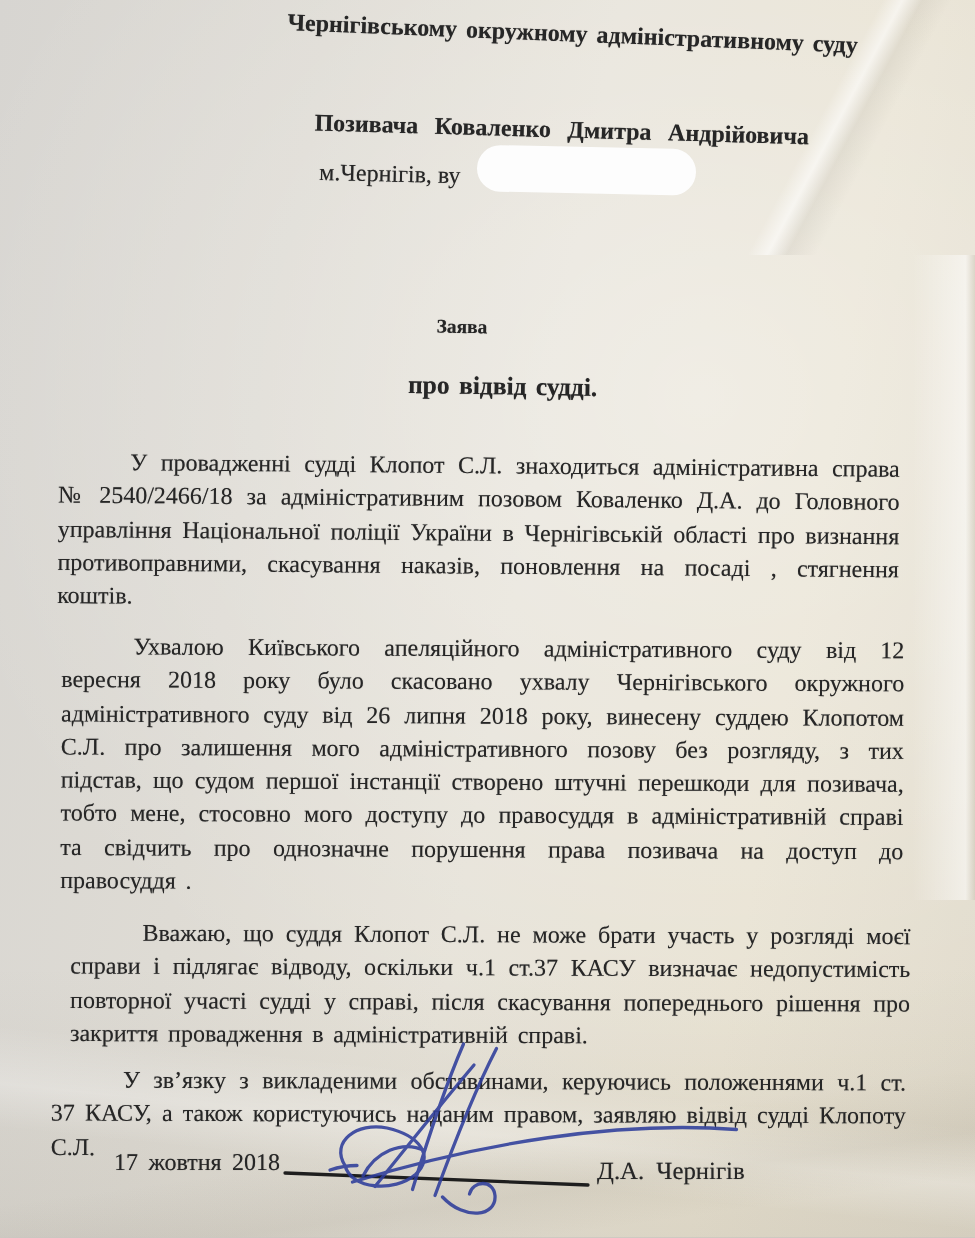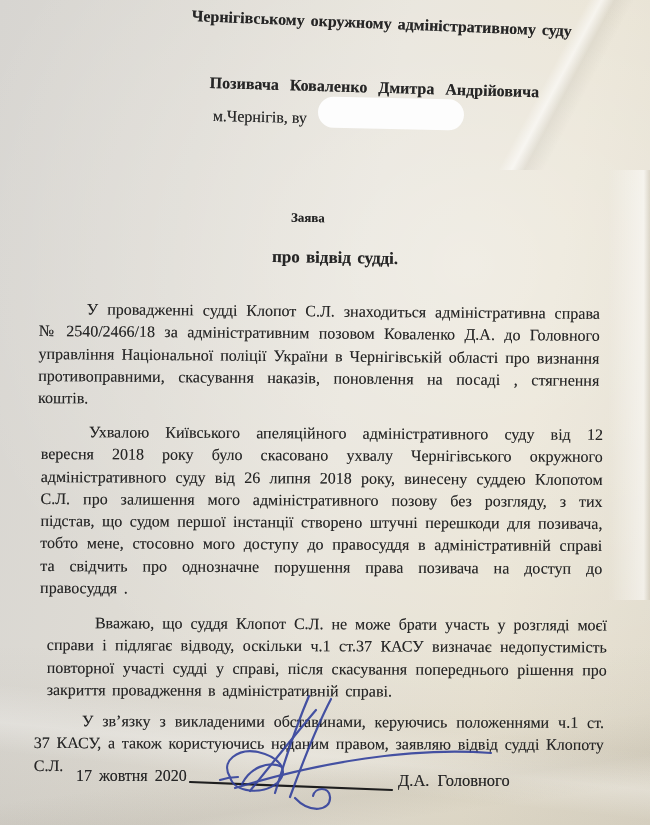--- a/index.html
+++ b/index.html
@@ -96,33 +96,33 @@
   <div class="redaction"></div>
 
   <div class="txt doc-title">Заява</div>
   <div class="txt doc-subtitle">про відвід судді.</div>
 
   <p class="para p1">У провадженні судді Клопот С.Л. знаходиться адміністративна справа № 2540/2466/18 за адміністративним позовом Коваленко Д.А. до Головного управління Національної поліції України в Чернігівській області про визнання противоправними, скасування наказів, поновлення на посаді , стягнення коштів.</p>
   <p class="para p2">Ухвалою Київського апеляційного адміністративного суду від 12 вересня 2018 року було скасовано ухвалу Чернігівського окружного адміністративного суду від 26 липня 2018 року, винесену суддею Клопотом С.Л. про залишення мого адміністративного позову без розгляду, з тих підстав, що судом першої інстанції створено штучні перешкоди для позивача, тобто мене, стосовно мого доступу до правосуддя в адміністративній справі та свідчить про однозначне порушення права позивача на доступ до правосуддя .</p>
   <p class="para p3">Вважаю, що суддя Клопот С.Л. не може брати участь у розгляді моєї справи і підлягає відводу, оскільки ч.1 ст.37 КАСУ визначає недопустимість повторної участі судді у справі, після скасування попереднього рішення про закриття провадження в адміністративній справі.</p>
   <p class="para p4">У зв’язку з викладеними обставинами, керуючись положеннями ч.1 ст. 37 КАСУ, а також користуючись наданим правом, заявляю відвід судді Клопоту С.Л.</p>
 
-  <div class="txt sign-date">17 жовтня 2020</div>
+  <div class="txt sign-date">17 жовтня 2018</div>
 
   <svg class="sig-svg" viewBox="0 0 345 168">
 
     <path d="M 10 126 L 212 134" stroke="#1e1e1e" stroke-width="2.2" fill="none" stroke-linecap="round"></path>
 
     <g stroke="#2e3d9b" stroke-width="2.2" fill="none" stroke-linecap="round" stroke-linejoin="round" opacity="0.88">
       <path d="M 40 124 C 46 122, 52 121, 58 121"></path>
       <path d="M 50 121 C 40 105, 58 92, 78 96 C 100 101, 110 115, 97 127 C 83 139, 54 137, 50 121 Z"></path>
       <path d="M 62 128 C 70 112, 88 104, 103 111"></path>
       <path d="M 95 137 C 105 104, 116 70, 129 40"></path>
       <path d="M 110 141 C 122 108, 136 72, 151 43"></path>
       <path d="M 70 135 C 90 110, 114 80, 136 54"></path>
       <path d="M 55 132 C 140 106, 232 91, 311 97"></path>
       <path d="M 115 142 C 130 158, 151 155, 150 141 C 149 130, 135 131, 133 140"></path>
     </g>
   </svg>
 
-  <div class="txt signer-name">Д.А. Головного</div>
+  <div class="txt signer-name">Д.А. Чернігів</div>
 
 </div>
 
 </body></html>

